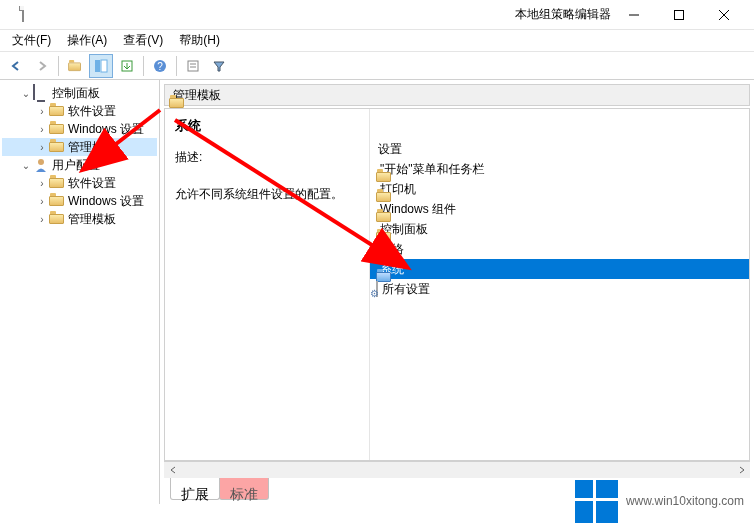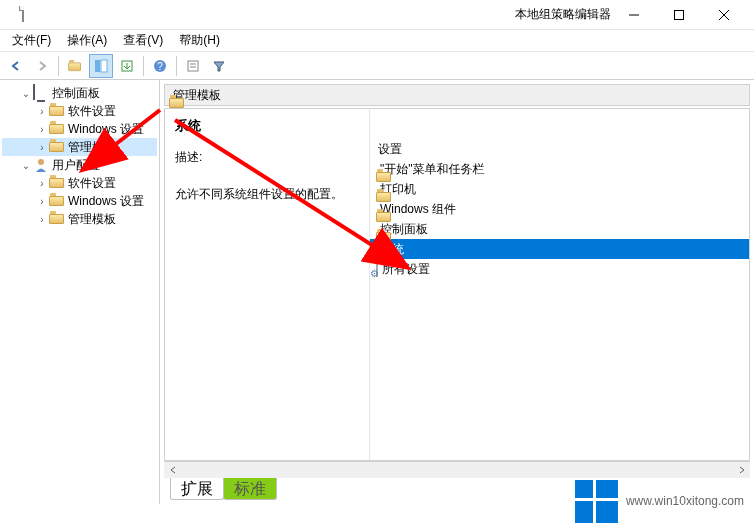--- a/index.html
+++ b/index.html
@@ -58,23 +58,23 @@
   .litem.sel { background:#0078d7; color:#fff; }
   .litem .ficon { margin-right:4px; flex-shrink:0; }
 
   .hscroll { height:17px; border-top:1px solid #d0d0d0; margin:0 4px;
              display:flex; align-items:center; background:#f0f0f0; }
   .sbtn { width:17px; height:16px; display:flex; align-items:center; justify-content:center;
           background:#f0f0f0; }
   .strack { flex:1; }
 
   .tabs { height:22px; display:flex; padding:0 6px; margin:0 4px 4px 4px; }
-  .tab { border:1px solid #c0c0c0; border-top:none; padding:1px 10px; font-size:16px;
+  .tab { border:1px solid #c0c0c0; border-top:none; padding:8px 10px; font-size:14px;
          background:#fff; margin-right:-1px; border-radius:0 0 3px 3px; }
-  .tab.inactive { background:#84cc16; color:#555; }
+  .tab.inactive { background:#fca5a5; color:#555; }
 
   
   .overlay { position:absolute; left:0; top:0; pointer-events:none; }
 
   
   .watermark { position:absolute; right:10px; bottom:8px; display:flex; align-items:center; gap:8px; }
   .winlogo { display:grid; grid-template-columns: 18px 22px; grid-template-rows: 18px 22px; gap:3px; }
   .winlogo div { background:#0078d7; }
   .wmtext { font-size:22px; color:#222; }
   .wmtext b { font-weight:700; }
@@ -259,20 +259,24 @@
               <span class="ficon"><span class="folder"></span></span>
               <span>打印机</span>
             </div>
             <div class="litem">
               <span class="ficon"><span class="folder"></span></span>
               <span>Windows 组件</span>
             </div>
             <div class="litem">
               <span class="ficon"><span class="folder"></span></span>
               <span>控制面板</span>
+            </div>
+            <div class="litem">
+              <span class="ficon"><span class="folder"></span></span>
+              <span>网络</span>
             </div>
             <div class="litem sel">
               <span class="ficon"><span class="folder blue"></span></span>
               <span>系统</span>
             </div>
             <div class="litem">
               <span class="ficon"><span class="gearpage"></span></span>
               <span>所有设置</span>
             </div>
           </div>

